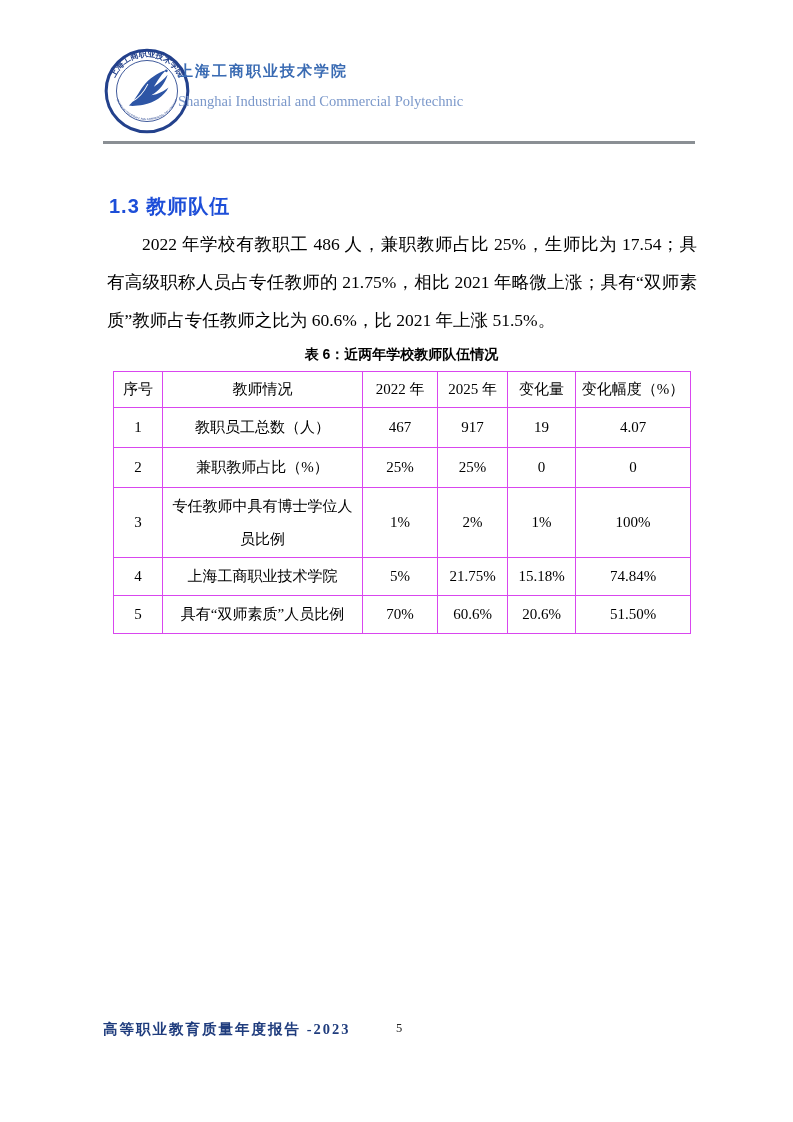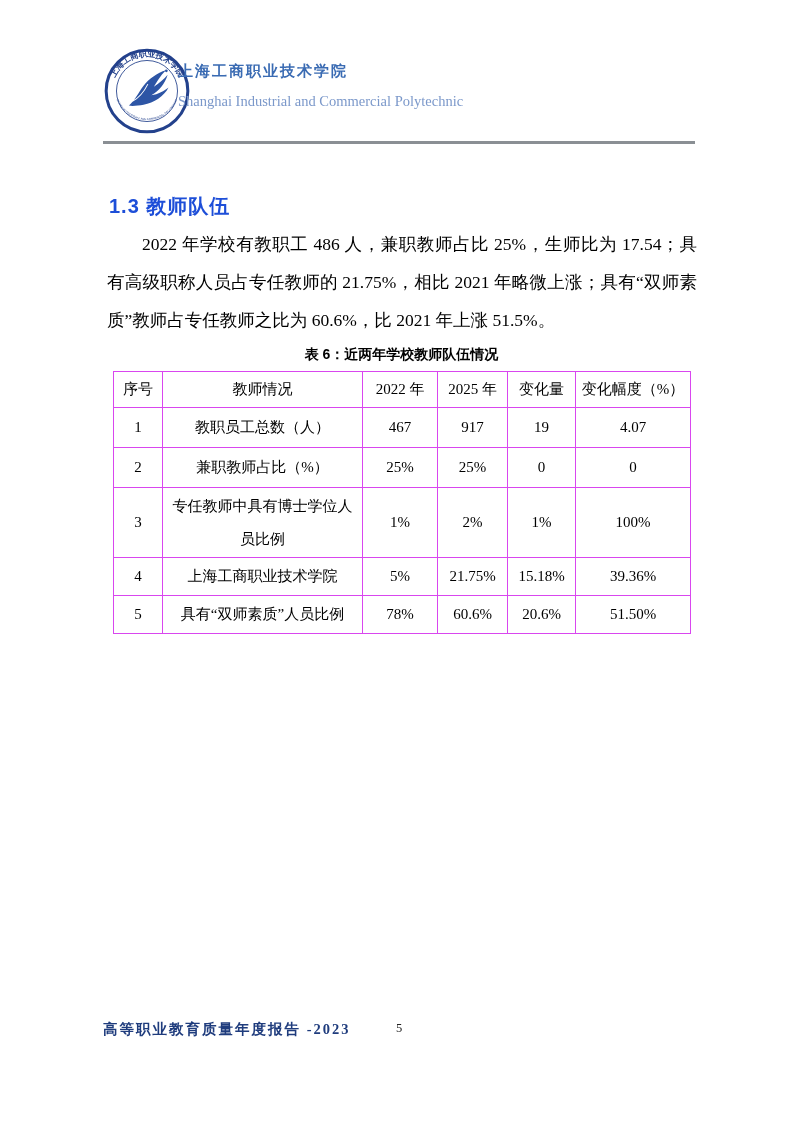--- a/index.html
+++ b/index.html
@@ -160,26 +160,26 @@
           <td>2%</td>
           <td>1%</td>
           <td>100%</td>
         </tr>
         <tr>
           <td>4</td>
           <td>上海工商职业技术学院</td>
           <td>5%</td>
           <td>21.75%</td>
           <td>15.18%</td>
-          <td>39.36%</td>
+          <td>74.84%</td>
         </tr>
         <tr>
           <td>5</td>
           <td>具有“双师素质”人员比例</td>
-          <td>78%</td>
+          <td>70%</td>
           <td>60.6%</td>
           <td>20.6%</td>
           <td>51.50%</td>
         </tr>
       </tbody>
   </table>
 
   <p class="ftr-title">高等职业教育质量年度报告 -2023</p>
   <p class="ftr-page">5</p>
 

